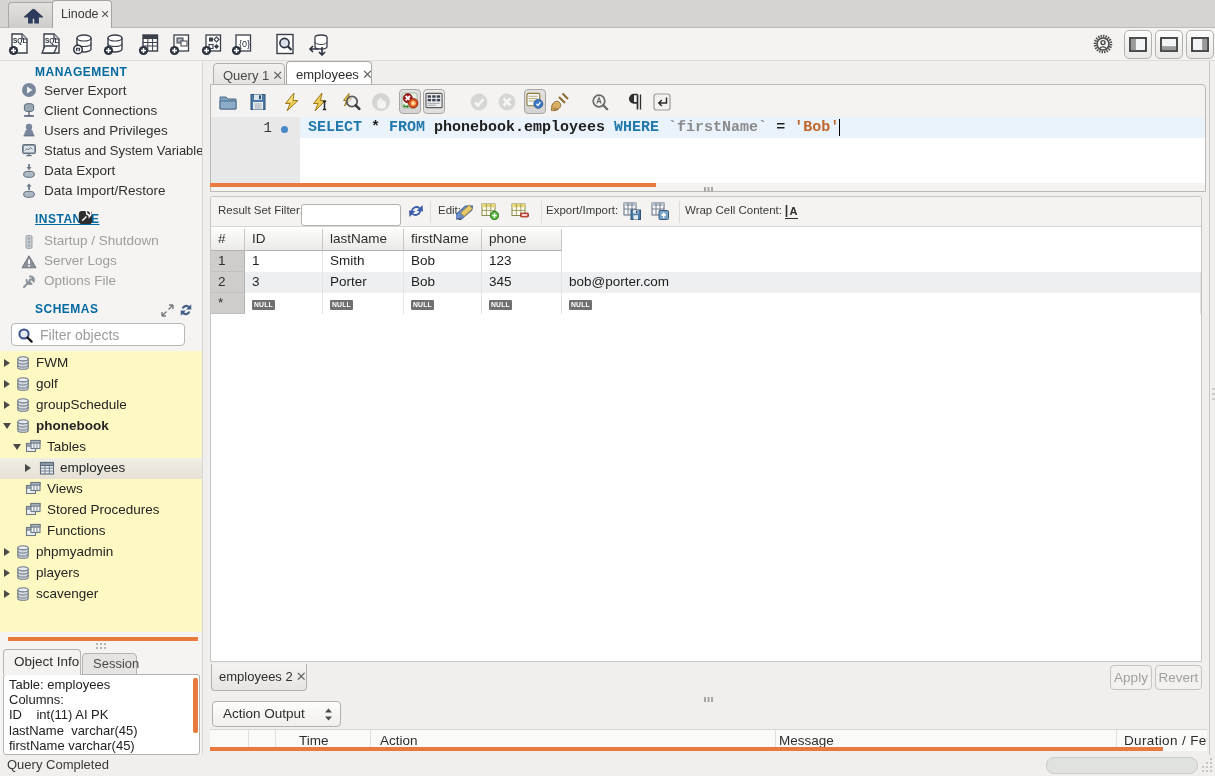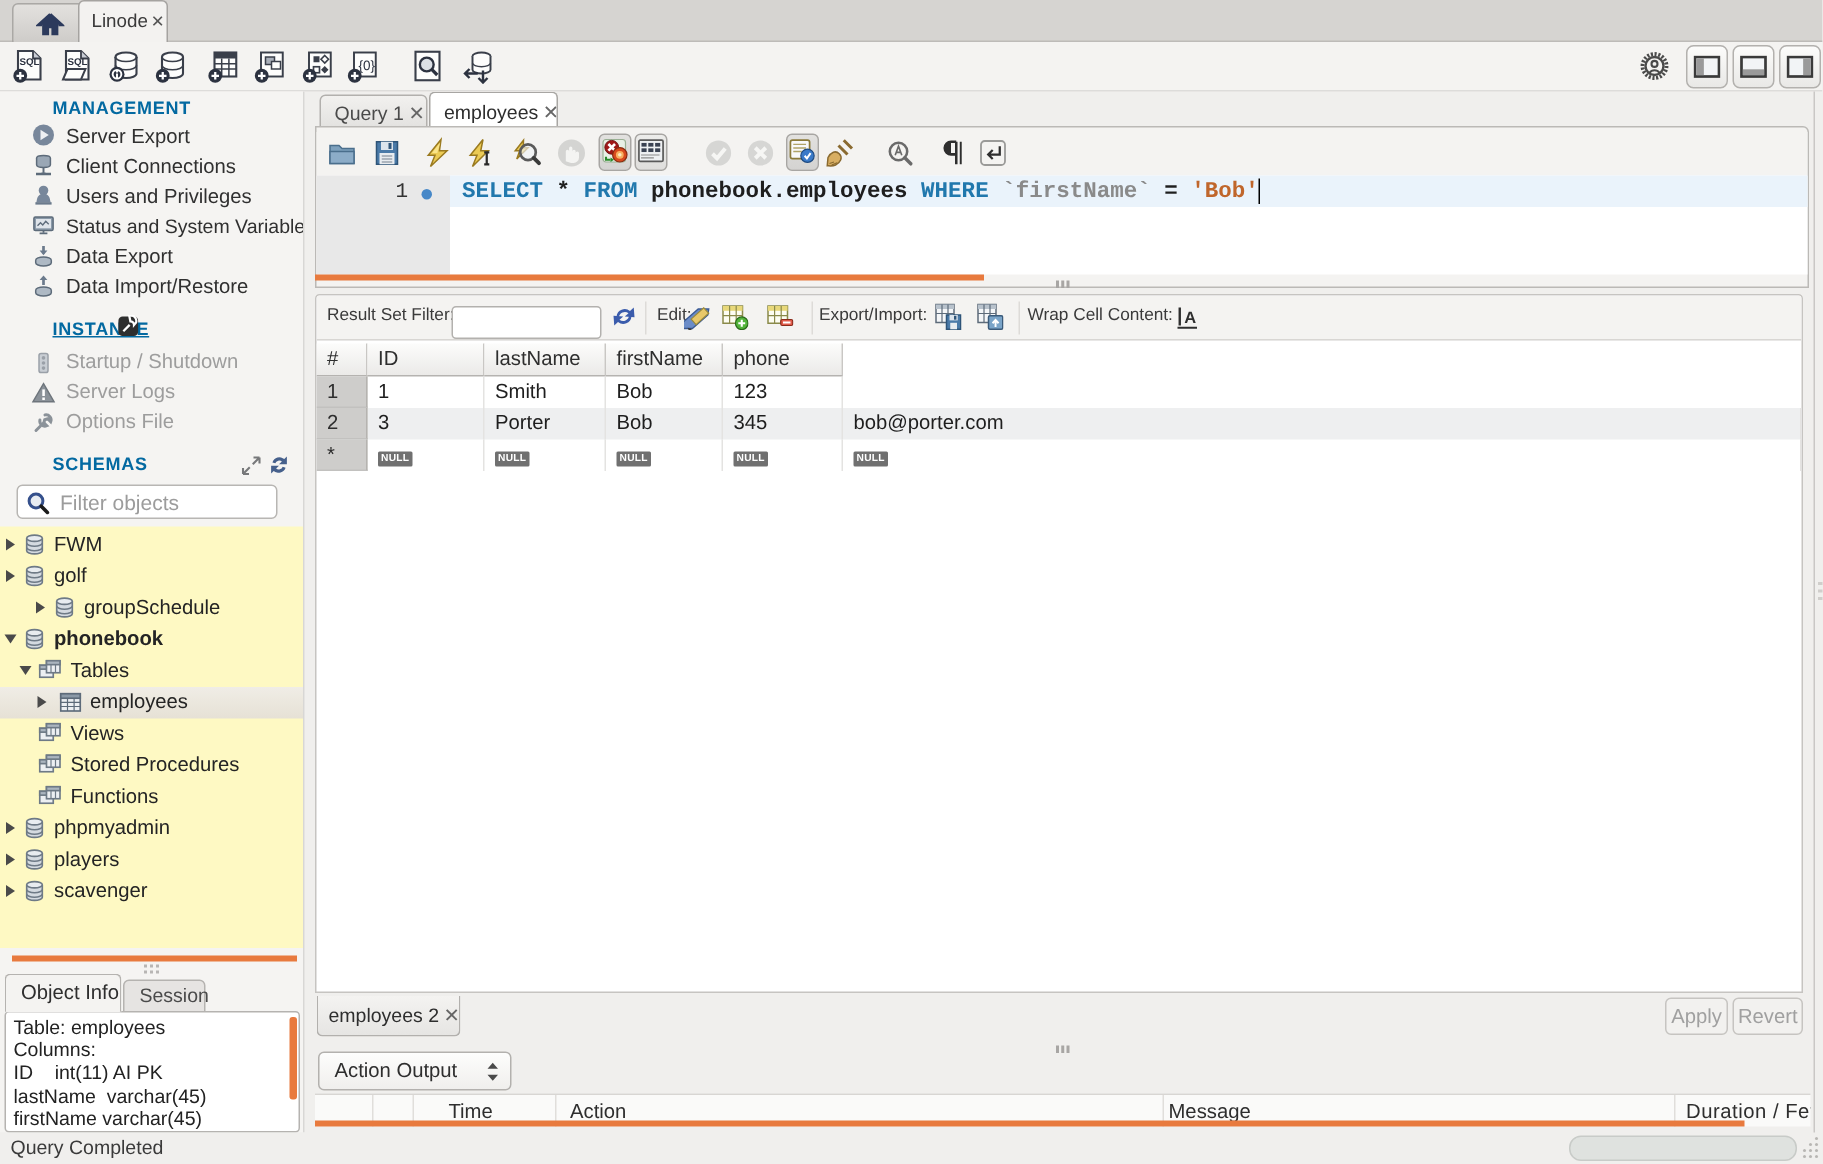--- a/index.html
+++ b/index.html
@@ -291,21 +291,21 @@
         </svg>
         <span class="lbl" style="left:36px;">FWM</span>
       </div>
     <div class="trow" style="top:23px;">
         <span class="arr r" style="left:4px;top:6px;"></span>
         <svg class="tico" style="left:15px;">
           <use href="#dbs"></use>
         </svg>
         <span class="lbl" style="left:36px;">golf</span>
       </div>
-    <div class="trow" style="top:44px;margin-left:20px;">
+    <div class="trow" style="top:44px;">
         <span class="arr r" style="left:4px;top:6px;"></span>
         <svg class="tico" style="left:15px;">
           <use href="#dbs"></use>
         </svg>
         <span class="lbl" style="left:36px;">groupSchedule</span>
       </div>
     <div class="trow" style="top:65px;">
         <span class="arr d" style="left:3px;top:7px;"></span>
         <svg class="tico" style="left:15px;">
           <use href="#dbs"></use>

